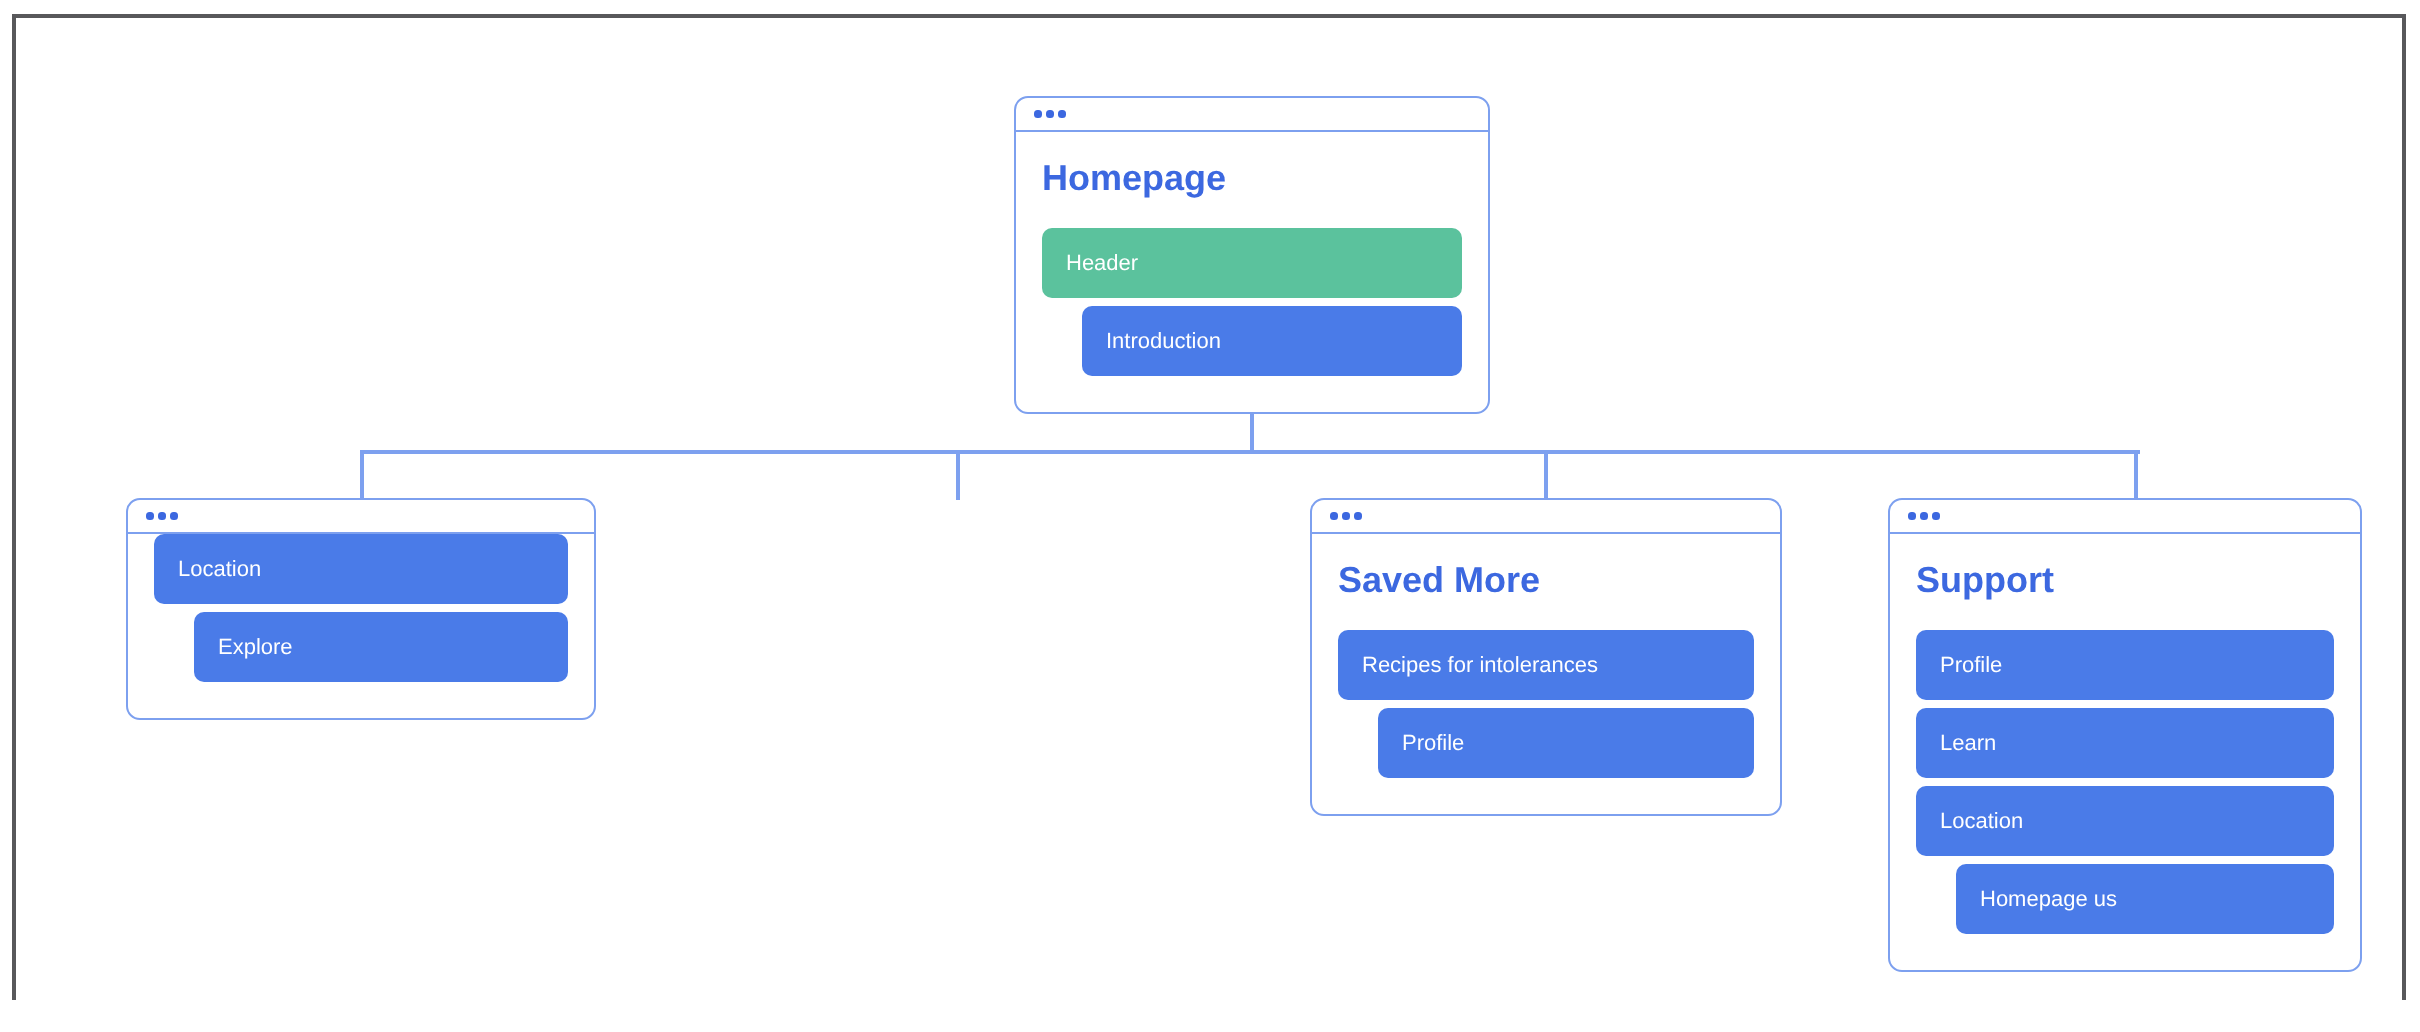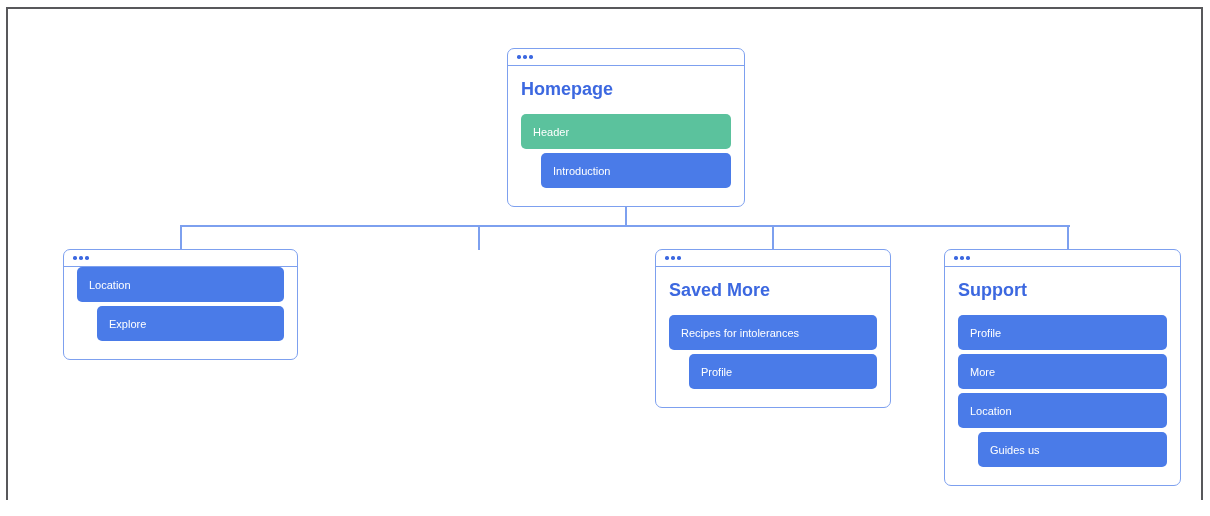--- a/index.html
+++ b/index.html
@@ -155,20 +155,20 @@
       <div class="titlebar">
         <span class="dots">
           <span class="dot"></span>
           <span class="dot"></span>
           <span class="dot"></span>
         </span>
       </div>
       <div class="body">
         <div class="card-title">Support</div>
         <div class="item">Profile</div>
-        <div class="item">More</div>
+        <div class="item">Learn</div>
         <div class="item">Location</div>
-        <div class="item">Guides us</div>
+        <div class="item">Homepage us</div>
       </div>
     </div>
 
   </div>
 </div>
 
 </body></html>

